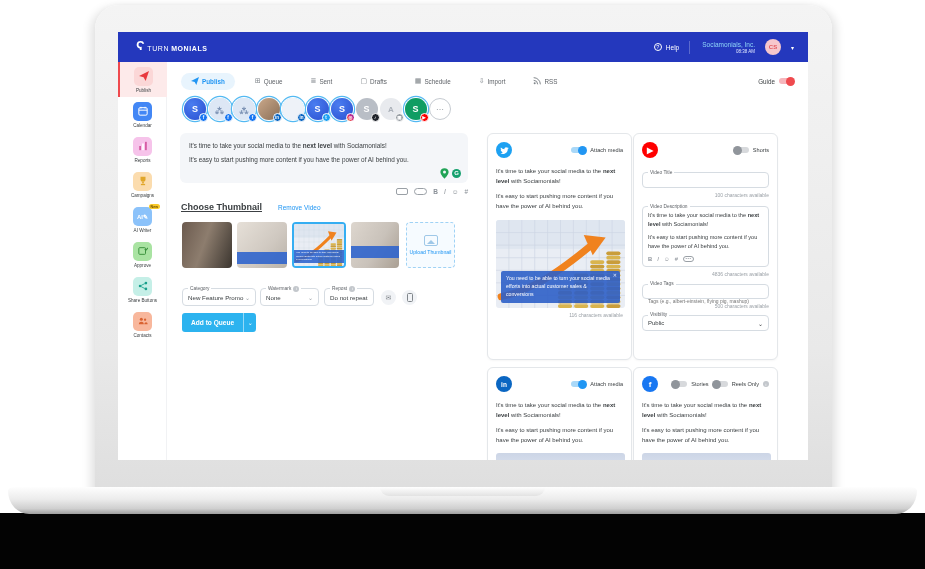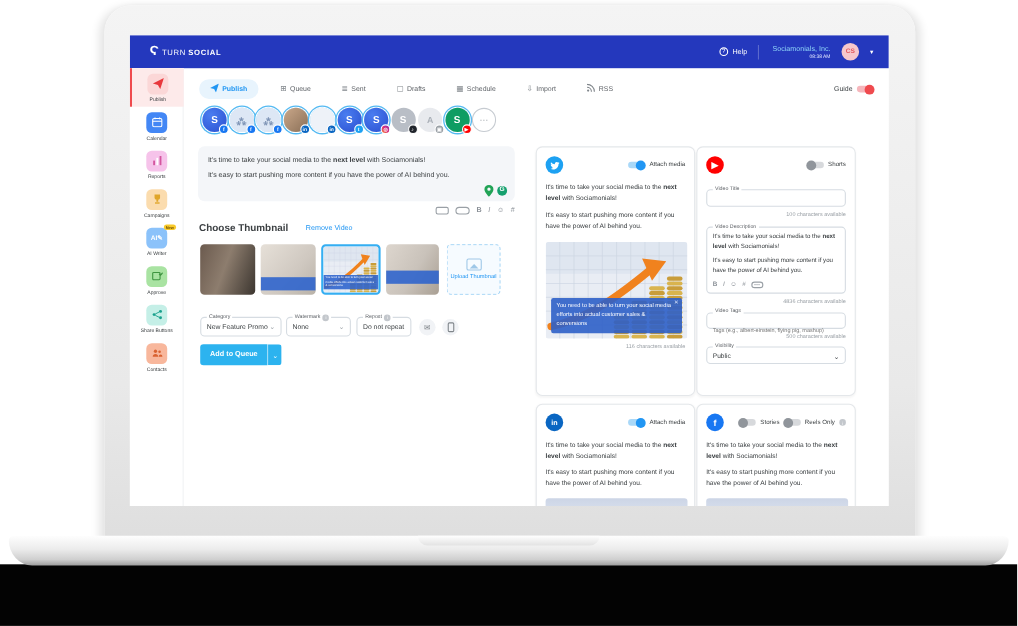--- a/index.html
+++ b/index.html
@@ -91,21 +91,21 @@
   .pin-row { position:absolute; right:7px; bottom:4px; display:flex; align-items:center; gap:3px; }
   .gram { width:9px; height:9px; border-radius:50%; background:#15a06e; color:#fff; font-size:6px; font-weight:700;
     display:flex; align-items:center; justify-content:center; }
   .fmt-row { position:absolute; left:62px; top:156px; width:288px; display:flex; justify-content:flex-end;
     align-items:center; gap:6px; color:#8a9097; font-size:6.5px; }
   .fmt-rect { width:12px; height:7px; border:1px solid #9aa0a6; border-radius:2px; }
   .fmt-oval { width:13px; height:7px; border:1px solid #9aa0a6; border-radius:4px; }
   .fmt-b { font-weight:700; } .fmt-i { font-style:italic; }
 
   
-  .thumb-title { position:absolute; left:63px; top:170px; font-size:9px; font-weight:700; color:#3c4043; }
+  .thumb-title { position:absolute; left:63px; top:170px; font-size:9px; font-weight:700; color:#3c4043;text-decoration:underline; }
   .remove-link { position:absolute; left:160px; top:172px; font-size:6.5px; color:#2196f3; cursor:pointer; }
   .thumb { position:absolute; top:190px; height:46px; border-radius:4px; overflow:hidden; cursor:pointer; }
   .thumb.selected { border:2px solid #35aef2; }
   .tcap { position:absolute; left:0; right:0; background:rgba(43,98,205,.88); color:#fff; }
   .upload-box { position:absolute; left:288px; top:190px; width:49px; height:46px; border:1px dashed #9fd2f5;
     background:#f6fbff; border-radius:4px; display:flex; flex-direction:column; align-items:center;
     justify-content:center; gap:3px; color:#2196f3; font-size:5.2px; cursor:pointer; }
   .upl-ico { width:14px; height:11px; border:1px solid #9fc8e8; border-radius:2px; position:relative; }
   .upl-ico:after { content:""; position:absolute; left:2px; bottom:1px; border-left:4px solid transparent;
     border-right:4px solid transparent; border-bottom:4px solid #9fc8e8; }
@@ -214,21 +214,21 @@
   <div class="laptop-body"></div>
   <div class="laptop-base"></div>
   <div class="laptop-notch"></div>
 
   <div class="screen">
 
     <div class="app-header">
       <div class="logo">
         <span class="mark">Ϛ</span>
           <span class="l1">turn</span>
-          <span class="l2">social</span>
+          <span class="l2">monials</span>
       </div>
       <div class="hdr-right">
         <div class="help">
           <span class="qmark">?</span>
           <span>Help</span>
         </div>
         <div class="acct">
           <div class="acct-name">Sociamonials, Inc.</div>
           <div class="acct-time">08:38 AM</div>
         </div>

